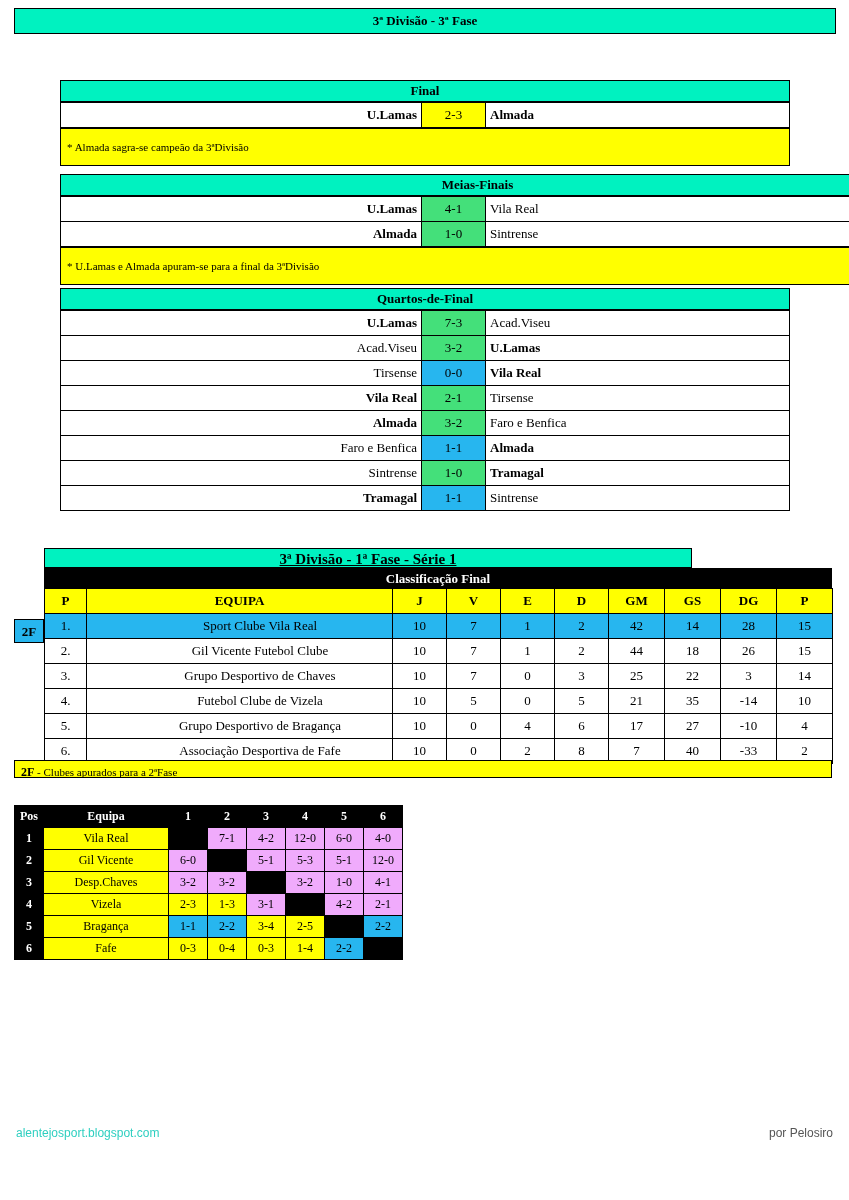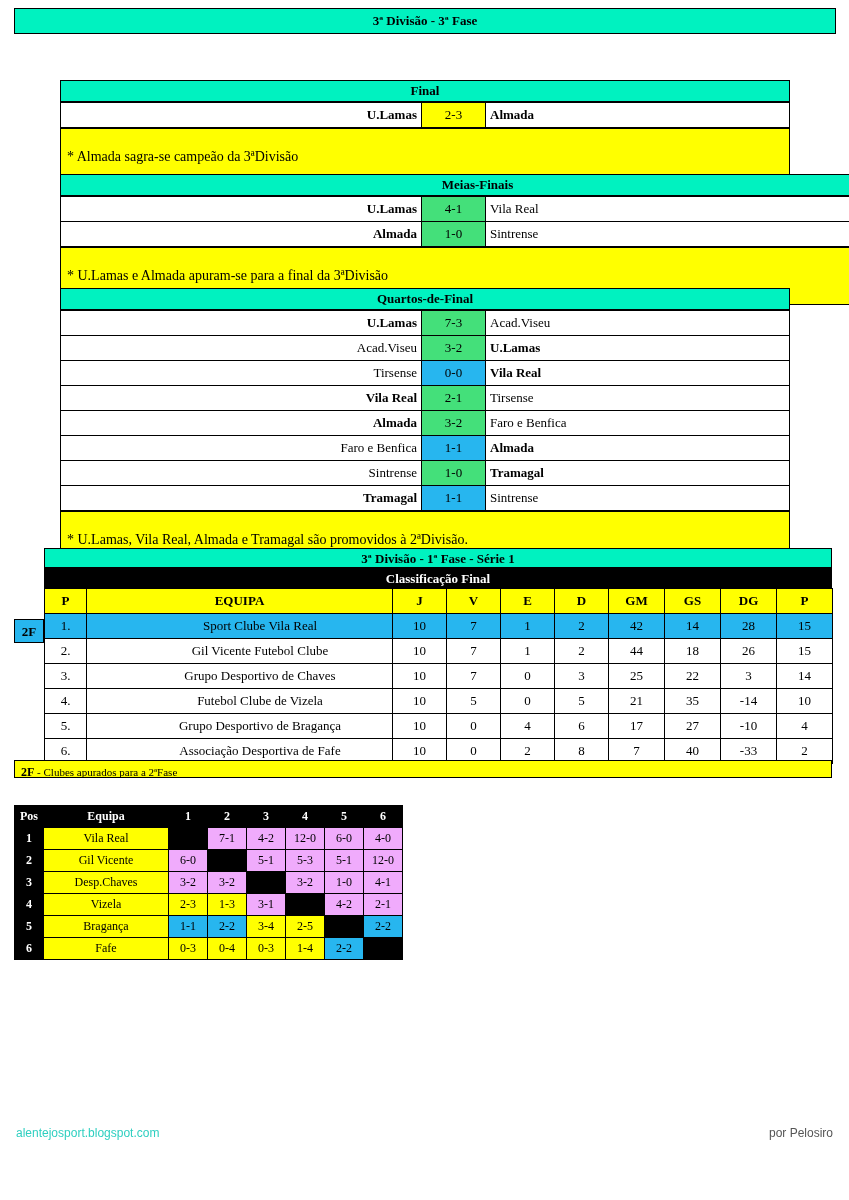--- a/index.html
+++ b/index.html
@@ -77,58 +77,59 @@
   }
   .td-away {
     text-align: left;
   }
   .sc-green { background: #44e07a; }
   .sc-blue  { background: #27b6ef; }
   .bold { font-weight: bold; }
   .note {
     background: #ffff00;
     border: 1px solid #000;
-    font-size: 14px;
-    padding: 20px 6px;
+    font-size: 11px;
+    padding: 10px 6px;
     height: 16px;
     line-height: 16px;
   }
 
   
   .league {
     position: absolute;
     left: 14px;
     top: 548px;
     width: 820px;
   }
   .league-head {
     background: #00f2c0;
+    border: 1px solid #000;
+    text-align: center;
+    font-weight: bold;
+    font-size: 15px;
+    height: 20px;
+    line-height: 20px;
+    margin-left: 30px;
+    width: 648px;
+    box-sizing: border-box;
+    text-decoration: underline;
+  }
+  .league-sub {
+    background: #000000;
+    color: #ffffff;
     border: 1px solid #000;
     text-align: center;
     font-weight: bold;
     font-size: 13px;
     height: 20px;
     line-height: 20px;
     margin-left: 30px;
     width: 788px;
     box-sizing: border-box;
   }
-  .league-sub {
-    background: #000000;
-    color: #ffffff;
-    border: 1px solid #000;
-    text-align: center;
-    font-weight: bold;
-    font-size: 13px;
-    height: 20px;
-    line-height: 20px;
-    margin-left: 30px;
-    width: 788px;
-    box-sizing: border-box;
-  }
   table.standings {
     margin-left: 30px;
     width: 788px;
   }
   table.standings th {
     background: #ffff00;
     font-weight: bold;
     text-align: center;
     height: 22px;
     font-size: 13px;
@@ -305,21 +306,20 @@
           <td class="td-score sc-green">1-0</td>
           <td class="td-away bold">Tramagal</td>
         </tr>
         <tr>
           <td class="td-home bold">Tramagal</td>
           <td class="td-score sc-blue">1-1</td>
           <td class="td-away">Sintrense</td>
         </tr>
       </tbody>
     </table>
-    <div class="note">* U.Lamas, Vila Real, Almada e Tramagal são promovidos à 2ªDivisão.</div>
   </div>
 
   <div class="league">
     <div class="league-head">3ª Divisão - 1ª Fase - Série 1</div>
     <div class="league-sub">Classificação Final</div>
     <table class="standings">
       <colgroup>
         <col style="width:42px">
         <col style="width:306px">
         <col style="width:54px">

